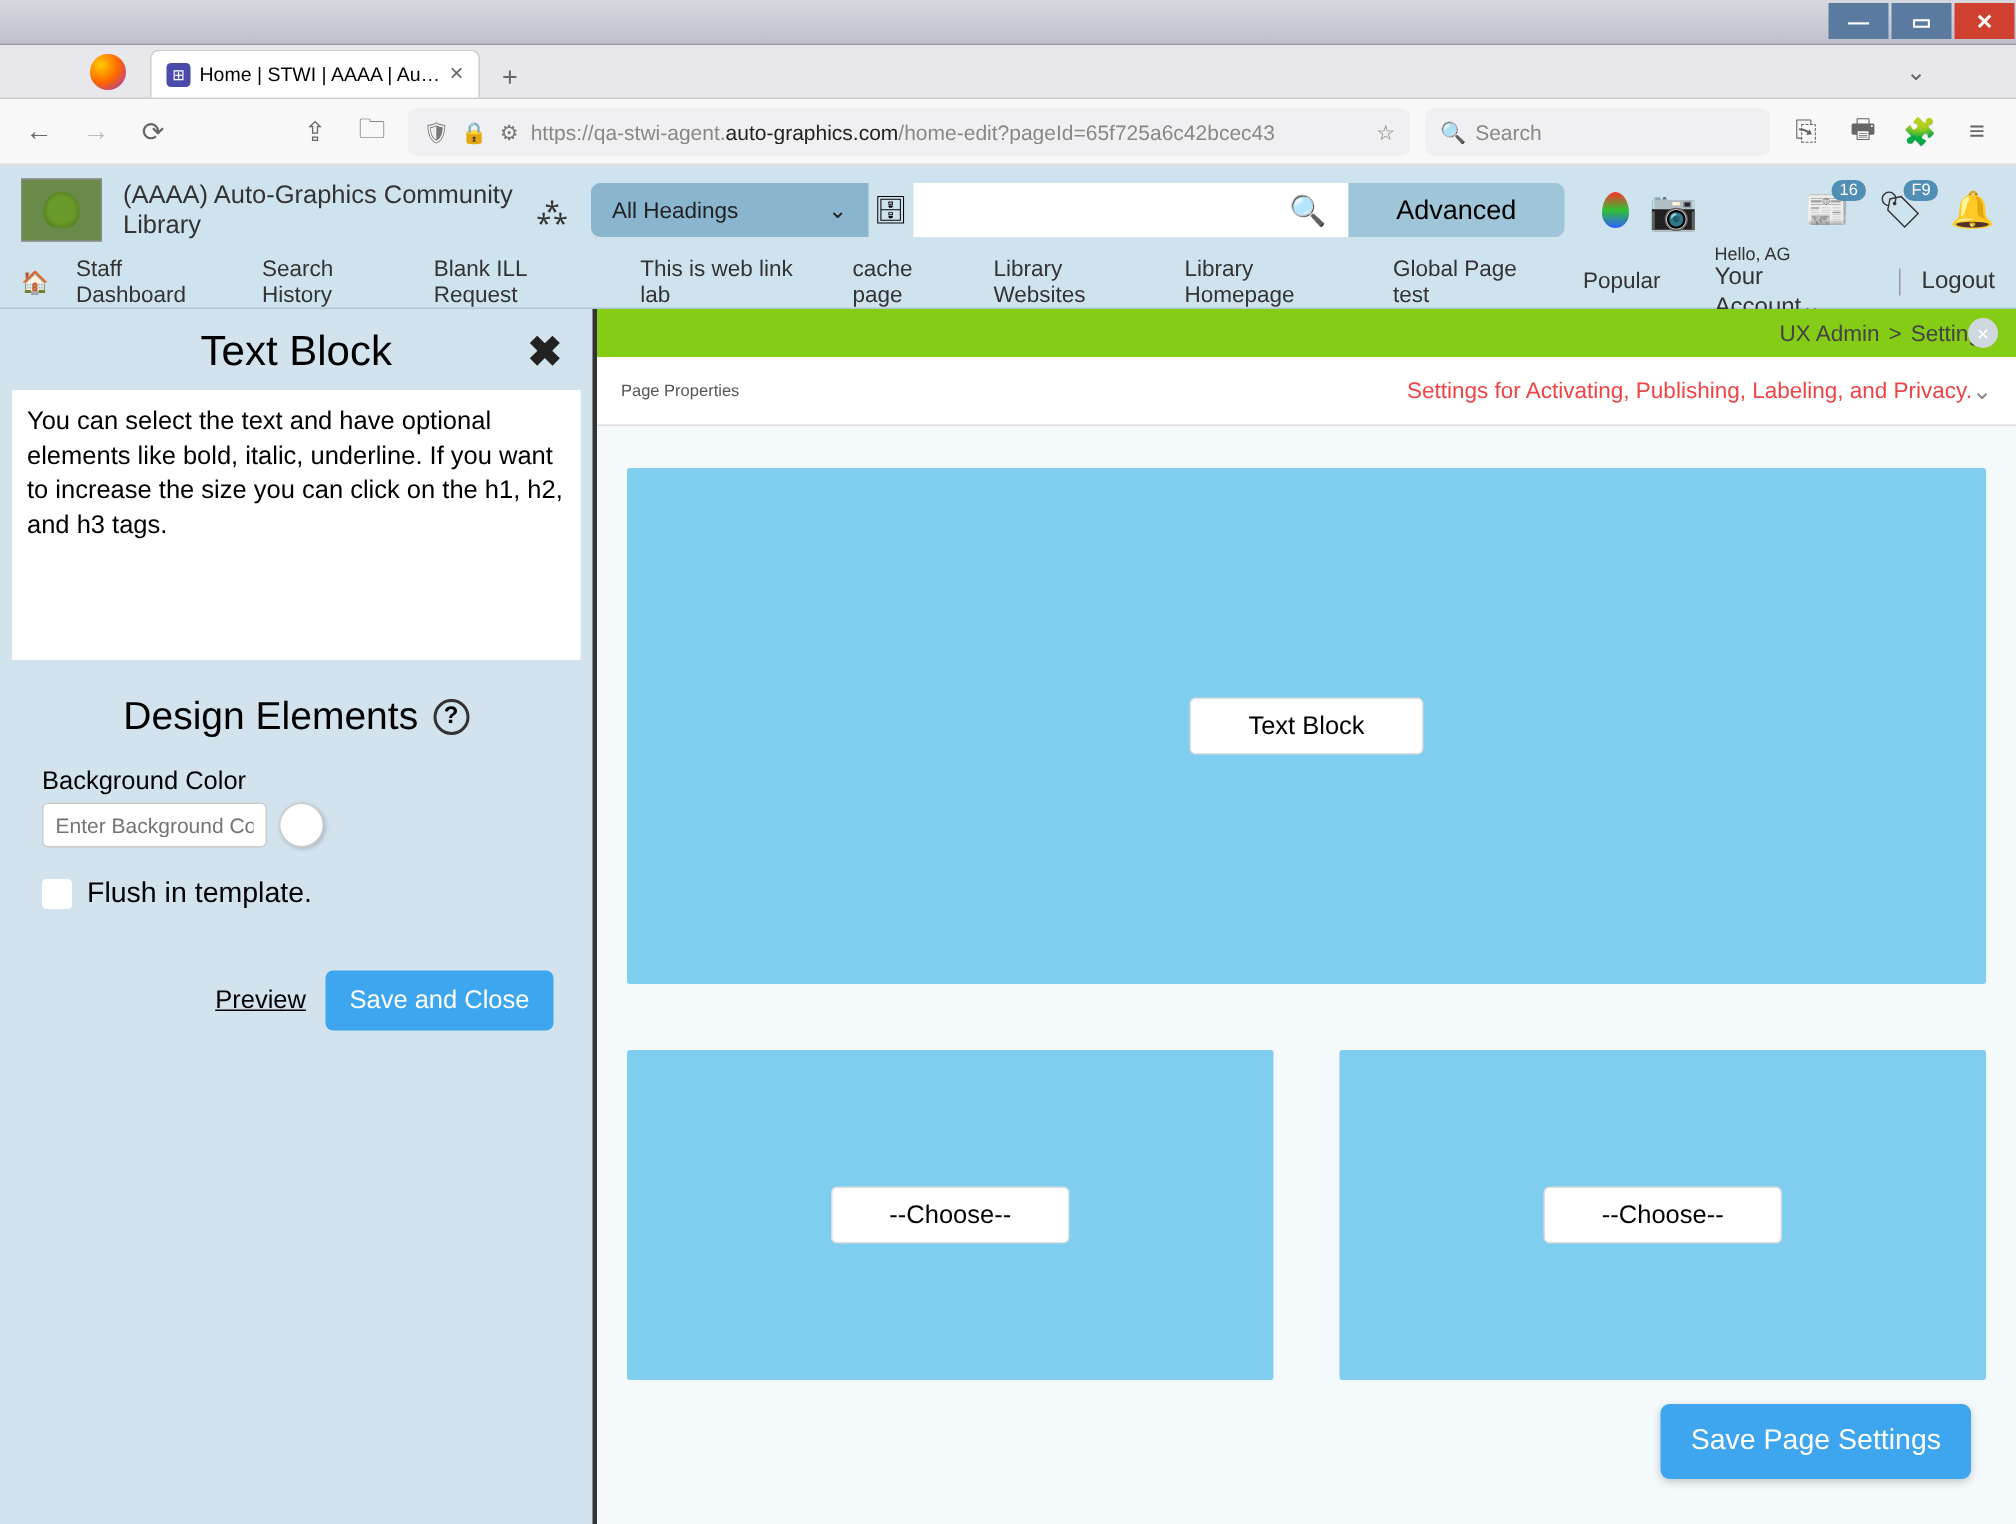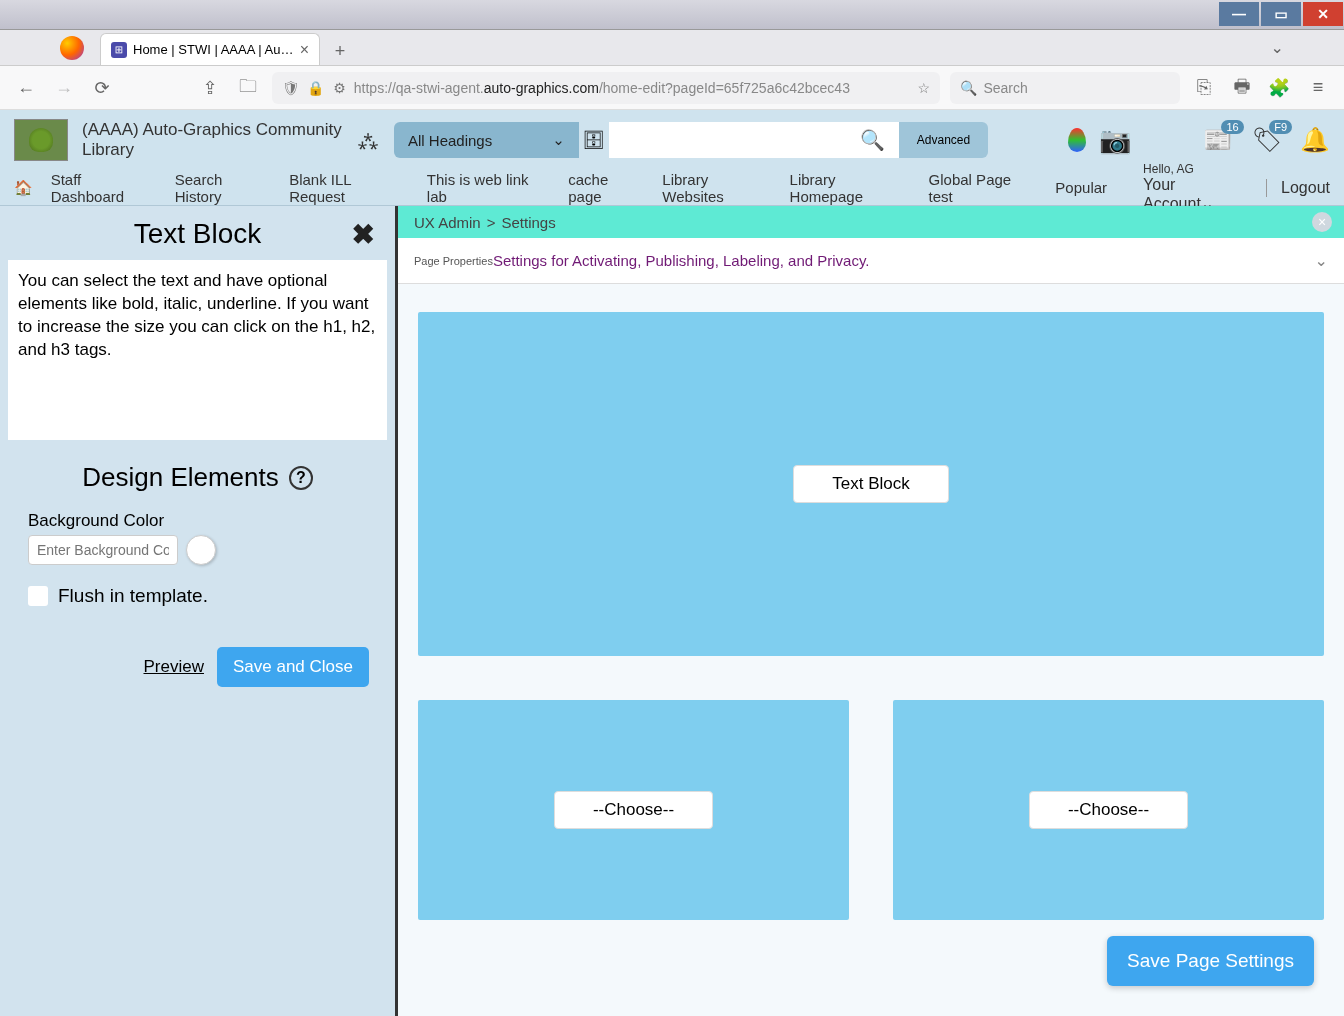--- a/index.html
+++ b/index.html
@@ -38,21 +38,21 @@
     .app-logo { width: 54px; height: 42px; background: #6a8a4a; border: 1px solid #888; position: relative; }
     .app-logo::after { content: ""; position: absolute; left: 14px; top: 8px; width: 24px; height: 24px; background: radial-gradient(circle, #6a9a2a 50%, #486a1a); border-radius: 50% 50% 40% 40%; }
     .app-title { font-size: 17px; color: #333; max-width: 260px; line-height: 1.2; }
     .hdr-icon { width: 24px; height: 24px; display: flex; align-items: center; justify-content: center; color: #333; font-size: 18px; }
     .search-group { display: flex; gap: 0; }
     .heading-dd { height: 36px; background: #89b6ce; border-radius: 6px 0 0 6px; display: flex; align-items: center; padding: 0 14px; gap: 60px; font-size: 15px; color: #222; }
     .db-icon { width: 30px; height: 36px;  display: flex; align-items: center; justify-content: center; font-size: 18px; }
     .search-field { width: 290px; height: 36px; background: #fff; display: flex; align-items: center; padding: 0 8px; }
     .search-field input { border: none; flex: 1; outline: none; font-size: 15px; }
     .search-mag { color: #5aa0c8; font-size: 20px; padding: 0 6px;}
-    .adv-btn { height: 36px; background: #9fc5d9; border-radius: 0 6px 6px 0; padding: 0 18px; font-size: 12px; display: flex; align-items: center; }
+    .adv-btn { height: 36px; background: #9fc5d9; border-radius: 0 6px 6px 0; padding: 0 32px; font-size: 18px; display: flex; align-items: center; }
     .hdr-right { margin-left: auto; display: flex; align-items: center; gap: 18px; }
     .badge-icon { position: relative; font-size: 24px; color: #333; }
     .badge-num { position: absolute; top: -6px; right: -10px; background: #518eb3; color: #fff; font-size: 11px; padding: 1px 5px; border-radius: 8px; }
     .balloon { width:18px; height:24px; background: linear-gradient(#ff3030, #30c030 50%, #3060ff); border-radius: 50% 50% 50% 50% / 60% 60% 40% 40%; }
 
     
     .nav-row { height: 36px; background: #cfe3ee; display: flex; align-items: center; padding: 0 14px; gap: 18px; font-size: 15px; color: #333; border-bottom: 1px solid #b0c8d6; }
     .nav-row .spacer { flex: 1; }
     .acct-box { text-align: left; font-size: 12px; }
     .acct-box .acct { font-size: 16px; }
@@ -72,25 +72,25 @@
     .field-input-row { display: flex; align-items: center; gap: 8px; }
     .field-input { width: 150px; height: 30px; border: 1px solid #ccc; border-radius: 4px; background: #fff; padding: 0 8px; font-size: 14px; }
     .swatch { width: 30px; height: 30px; border-radius: 50%; background: #fff; border: 1px solid #ccc; box-shadow: 1px 1px 3px rgba(0,0,0,0.2); }
     .check-row { margin: 20px 20px; display: flex; align-items: center; gap: 10px; font-size: 19px; }
     .checkbox { width: 20px; height: 20px; background: #fff; border-radius: 3px; }
     .action-row { display: flex; justify-content: flex-end; align-items: center; gap: 13px; margin: 40px 18px 0; }
     .preview-link { text-decoration: underline; font-size: 17px; }
     .save-close-btn { background: #3ea6ef; color: #fff; padding: 10px 16px; border-radius: 5px; font-size: 17px; }
 
     .content { flex: 1; display: flex; flex-direction: column; background: #f4f9fc; position: relative; }
-    .crumb-bar { height: 32px; background: #5eead4; display: flex; align-items: center; padding: 0 16px; font-size: 15px; color: #444; position: relative; }
+    .crumb-bar { height: 32px; background: #84cc16; display: flex; align-items: center; padding: 0 16px; font-size: 15px; color: #444; position: relative; justify-content: flex-end; }
     .crumb-close { position: absolute; right: 12px; width: 20px; height: 20px; border-radius: 50%; background: #cfd8df; color: #fff; display: flex; align-items: center; justify-content: center; font-size: 14px; }
     .prop-bar { height: 46px; background: #fff; border-bottom: 1px solid #ddd; display: flex; align-items: center; padding: 0 16px; }
     .prop-title { font-size: 11px; color: #555; }
-    .prop-sub { flex: 1; text-align: left; color: #701a75; font-size: 15px; }
+    .prop-sub { flex: 1; text-align: right; color: #ef4444; font-size: 15px; }
     .prop-chev { color: #888; font-size: 16px; }
     .canvas { flex: 1; padding: 28px 20px 20px; overflow: auto; position: relative; }
     .block { background: #7fceef; border-radius: 2px; display: flex; align-items: center; justify-content: center; }
     .block-full { height: 344px; margin-bottom: 44px; }
     .block-half-row { display: flex; gap: 44px; }
     .block-half { flex: 1; height: 220px; }
     .block-label { background: #fff; padding: 8px 38px; border-radius: 4px; border: 1px solid #ddd; font-size: 17px; }
     .save-page-btn { position: absolute; right: 30px; bottom: 30px; background: #3ea6ef; color: #fff; padding: 14px 20px; border-radius: 6px; font-size: 19px; box-shadow: 0 2px 6px rgba(0,0,0,0.2); }
   </style>
 </head>

